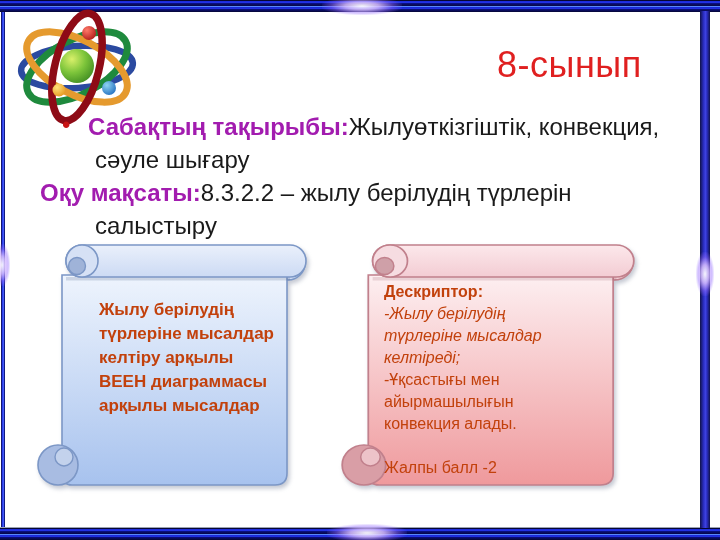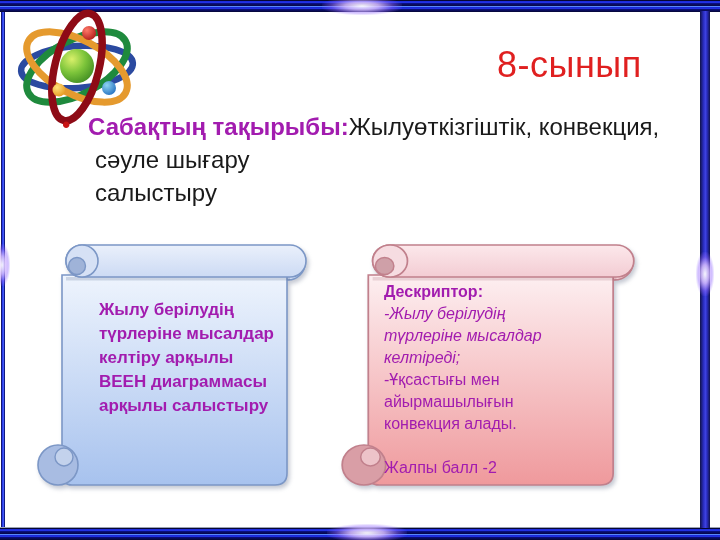--- a/index.html
+++ b/index.html
@@ -48,21 +48,21 @@
   .tl-4 { padding-left:57px; }
   .red-label { color:#a21caf; font-weight:bold; }
   .bullet-dot { position:absolute; left:24px; top:1px; color:#c81414; font-size:24px; }
 
   
   .scroll-wrap { position:absolute; }
   .scroll-wrap svg { filter:drop-shadow(2px 3px 2px rgba(90,100,130,0.35)); }
   .scroll-left-wrap  { left:36px;  top:243px; width:272px; height:250px; }
   .scroll-right-wrap { left:340px; top:243px; width:296px; height:250px; }
 
-  .scroll-text { position:absolute; color:#a21caf; }
+  .scroll-text { position:absolute; color:#c2410c; }
   .scroll-text .ln { display:block; }
   .left-scroll-text {
     left:99px; top:298px; width:200px;
     font-size:17px; font-weight:bold; line-height:24px;
   }
   .right-scroll-text {
     left:384px; top:281px; width:228px;
     font-size:16px; line-height:22px;
   }
   .right-scroll-text .hd { font-weight:bold; }
@@ -112,20 +112,21 @@
     <circle cx="43" cy="81" r="6.5" fill="url(#eYel)"></circle>
     <circle cx="93" cy="79" r="7" fill="url(#eBlu)"></circle>
   </svg>
 
   <div class="grade-title">8-сынып</div>
 
   <div class="content">
     <span class="bullet-dot">•</span>
     <div class="tline tl-1"><span class="red-label">Сабақтың тақырыбы:</span><span>Жылуөткізгіштік, конвекция,</span></div>
     <div class="tline tl-2"><span>сәуле шығару</span></div>
+    <div class="tline tl-3"><span class="red-label">Оқу мақсаты:</span><span>8.3.2.2 – жылу берілудің түрлерін</span></div>
     <div class="tline tl-4"><span>салыстыру</span></div>
   </div>
 
   <div class="scroll-wrap scroll-left-wrap">
     <svg width="272" height="250" viewBox="0 0 272 250">
       <defs>
         <linearGradient id="bodyB" x1="0" y1="0" x2="0" y2="1">
           <stop offset="0" stop-color="#eef4fd"></stop>
             <stop offset="1" stop-color="#a7c2ee"></stop>
         </linearGradient>
@@ -166,21 +167,21 @@
       <circle cx="22" cy="222" r="20" fill="#d99ea6" stroke="#c1808c" stroke-width="1.6"></circle>
       <circle cx="28" cy="214" r="9" fill="#edc3c9" stroke="#c1808c" stroke-width="1.4"></circle>
     </svg>
   </div>
 
   <div class="scroll-text left-scroll-text">
     <span class="ln">Жылу берілудің</span>
     <span class="ln">түрлеріне мысалдар</span>
     <span class="ln">келтіру арқылы</span>
     <span class="ln">ВЕЕН диаграммасы</span>
-    <span class="ln">арқылы салыстыру</span>
+    <span class="ln">арқылы мысалдар</span>
   </div>
 
   <div class="scroll-text right-scroll-text">
     <span class="ln hd">Дескриптор:</span>
     <span class="ln it">-Жылу берілудің</span>
     <span class="ln it">түрлеріне мысалдар</span>
     <span class="ln it">келтіреді;</span>
     <span class="ln">-Ұқсастығы мен</span>
     <span class="ln">айырмашылығын</span>
     <span class="ln">конвекция алады.</span>

